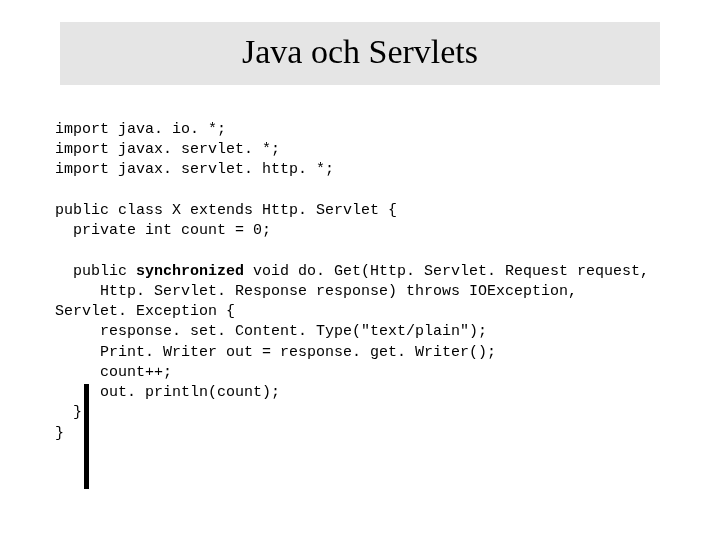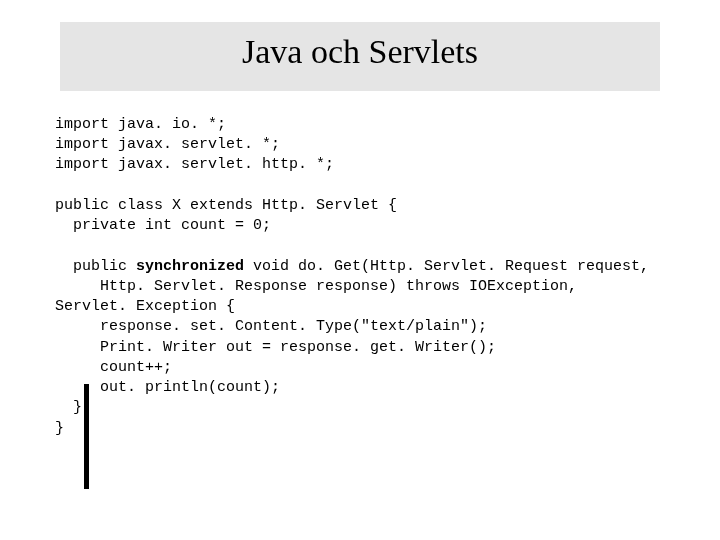--- a/index.html
+++ b/index.html
@@ -14,21 +14,21 @@
     position: relative;
     width: 720px;
     height: 540px;
     box-sizing: border-box;
   }
   .header-block {
     background: #e5e5e5;
     width: 600px;
     margin-left: 60px;
     margin-top: 22px;
-    padding: 10px 0 18px 0;
+    padding: 10px 0 12px 0;
     text-align: center;
   }
   .title {
     font-size: 34px;
     font-weight: normal;
     color: #000;
     margin: 0;
     line-height: 1.2;
   }
   .subtitle {
@@ -37,21 +37,21 @@
     color: #000;
     margin: 2px 0 0 0;
   }
   .code-area {
     font-family: "Courier New", Courier, monospace;
     font-size: 15px;
     line-height: 1.35;
     color: #000;
     white-space: pre;
     margin-left: 55px;
-    margin-top: 24px;
+    margin-top: 35px;
   }
   .code-area b {
     font-weight: bold;
   }
   .side-bar {
     position: absolute;
     left: 84px;
     top: 362px;
     width: 5px;
     height: 105px;

